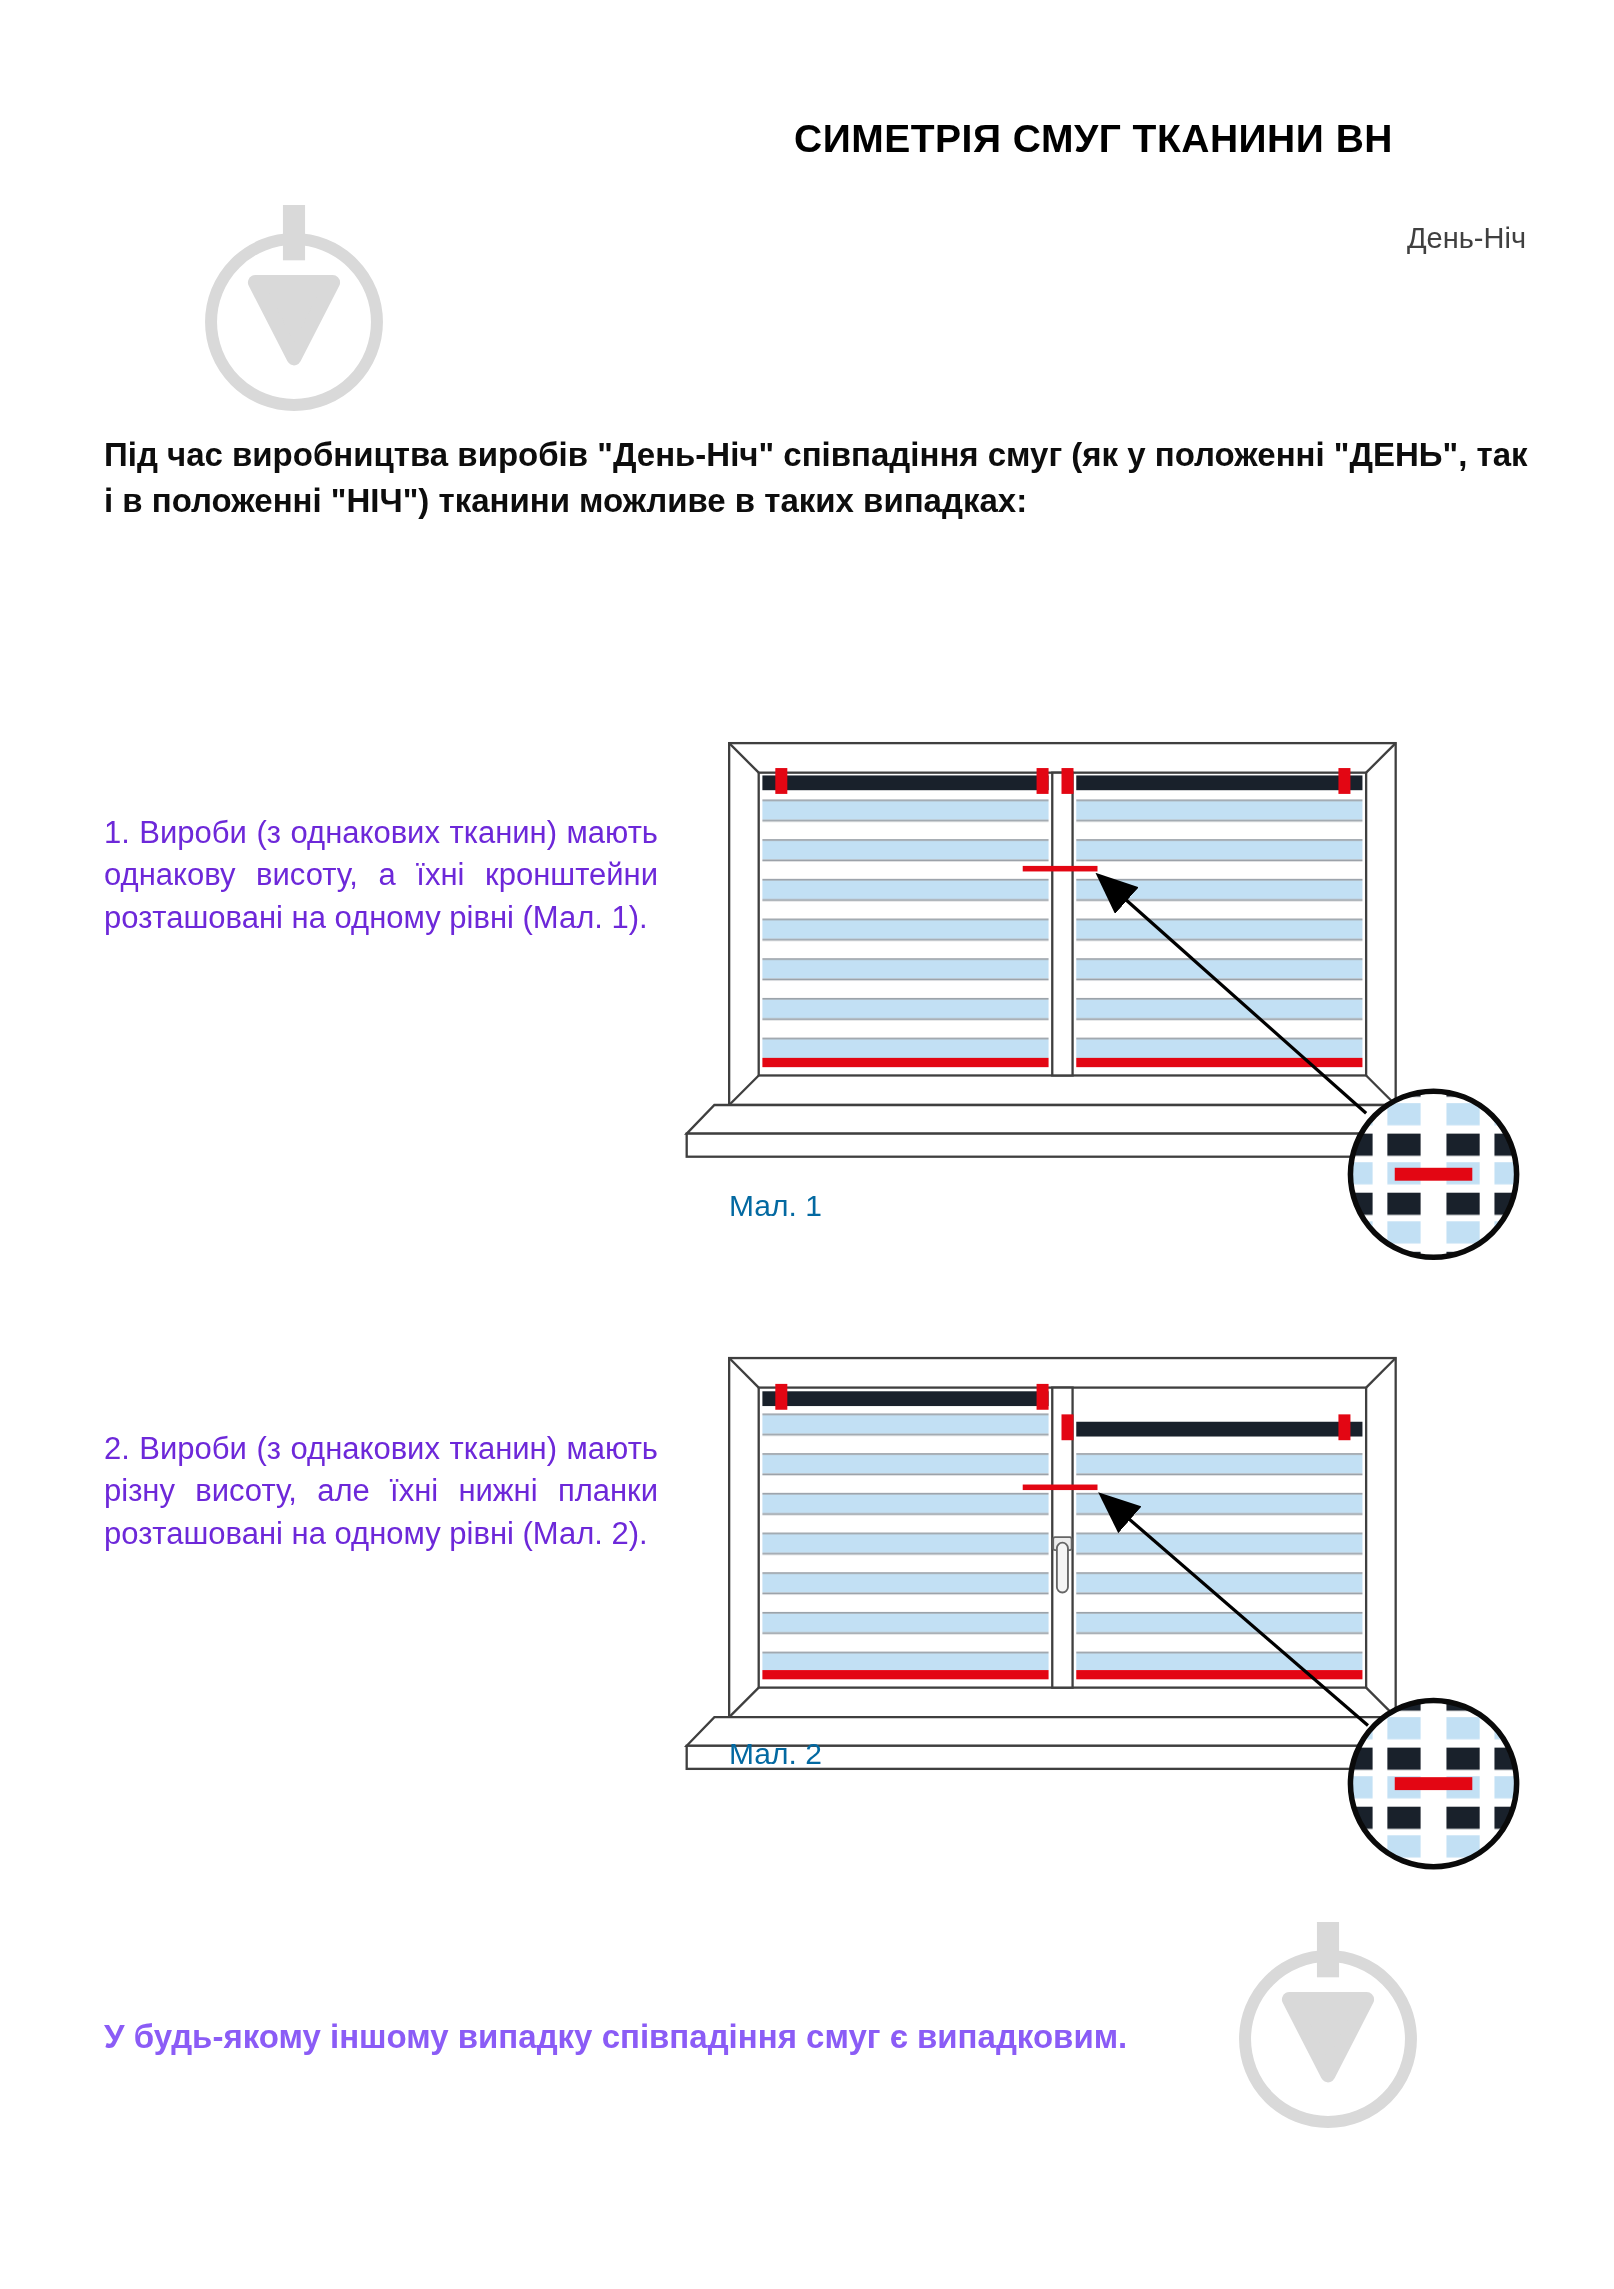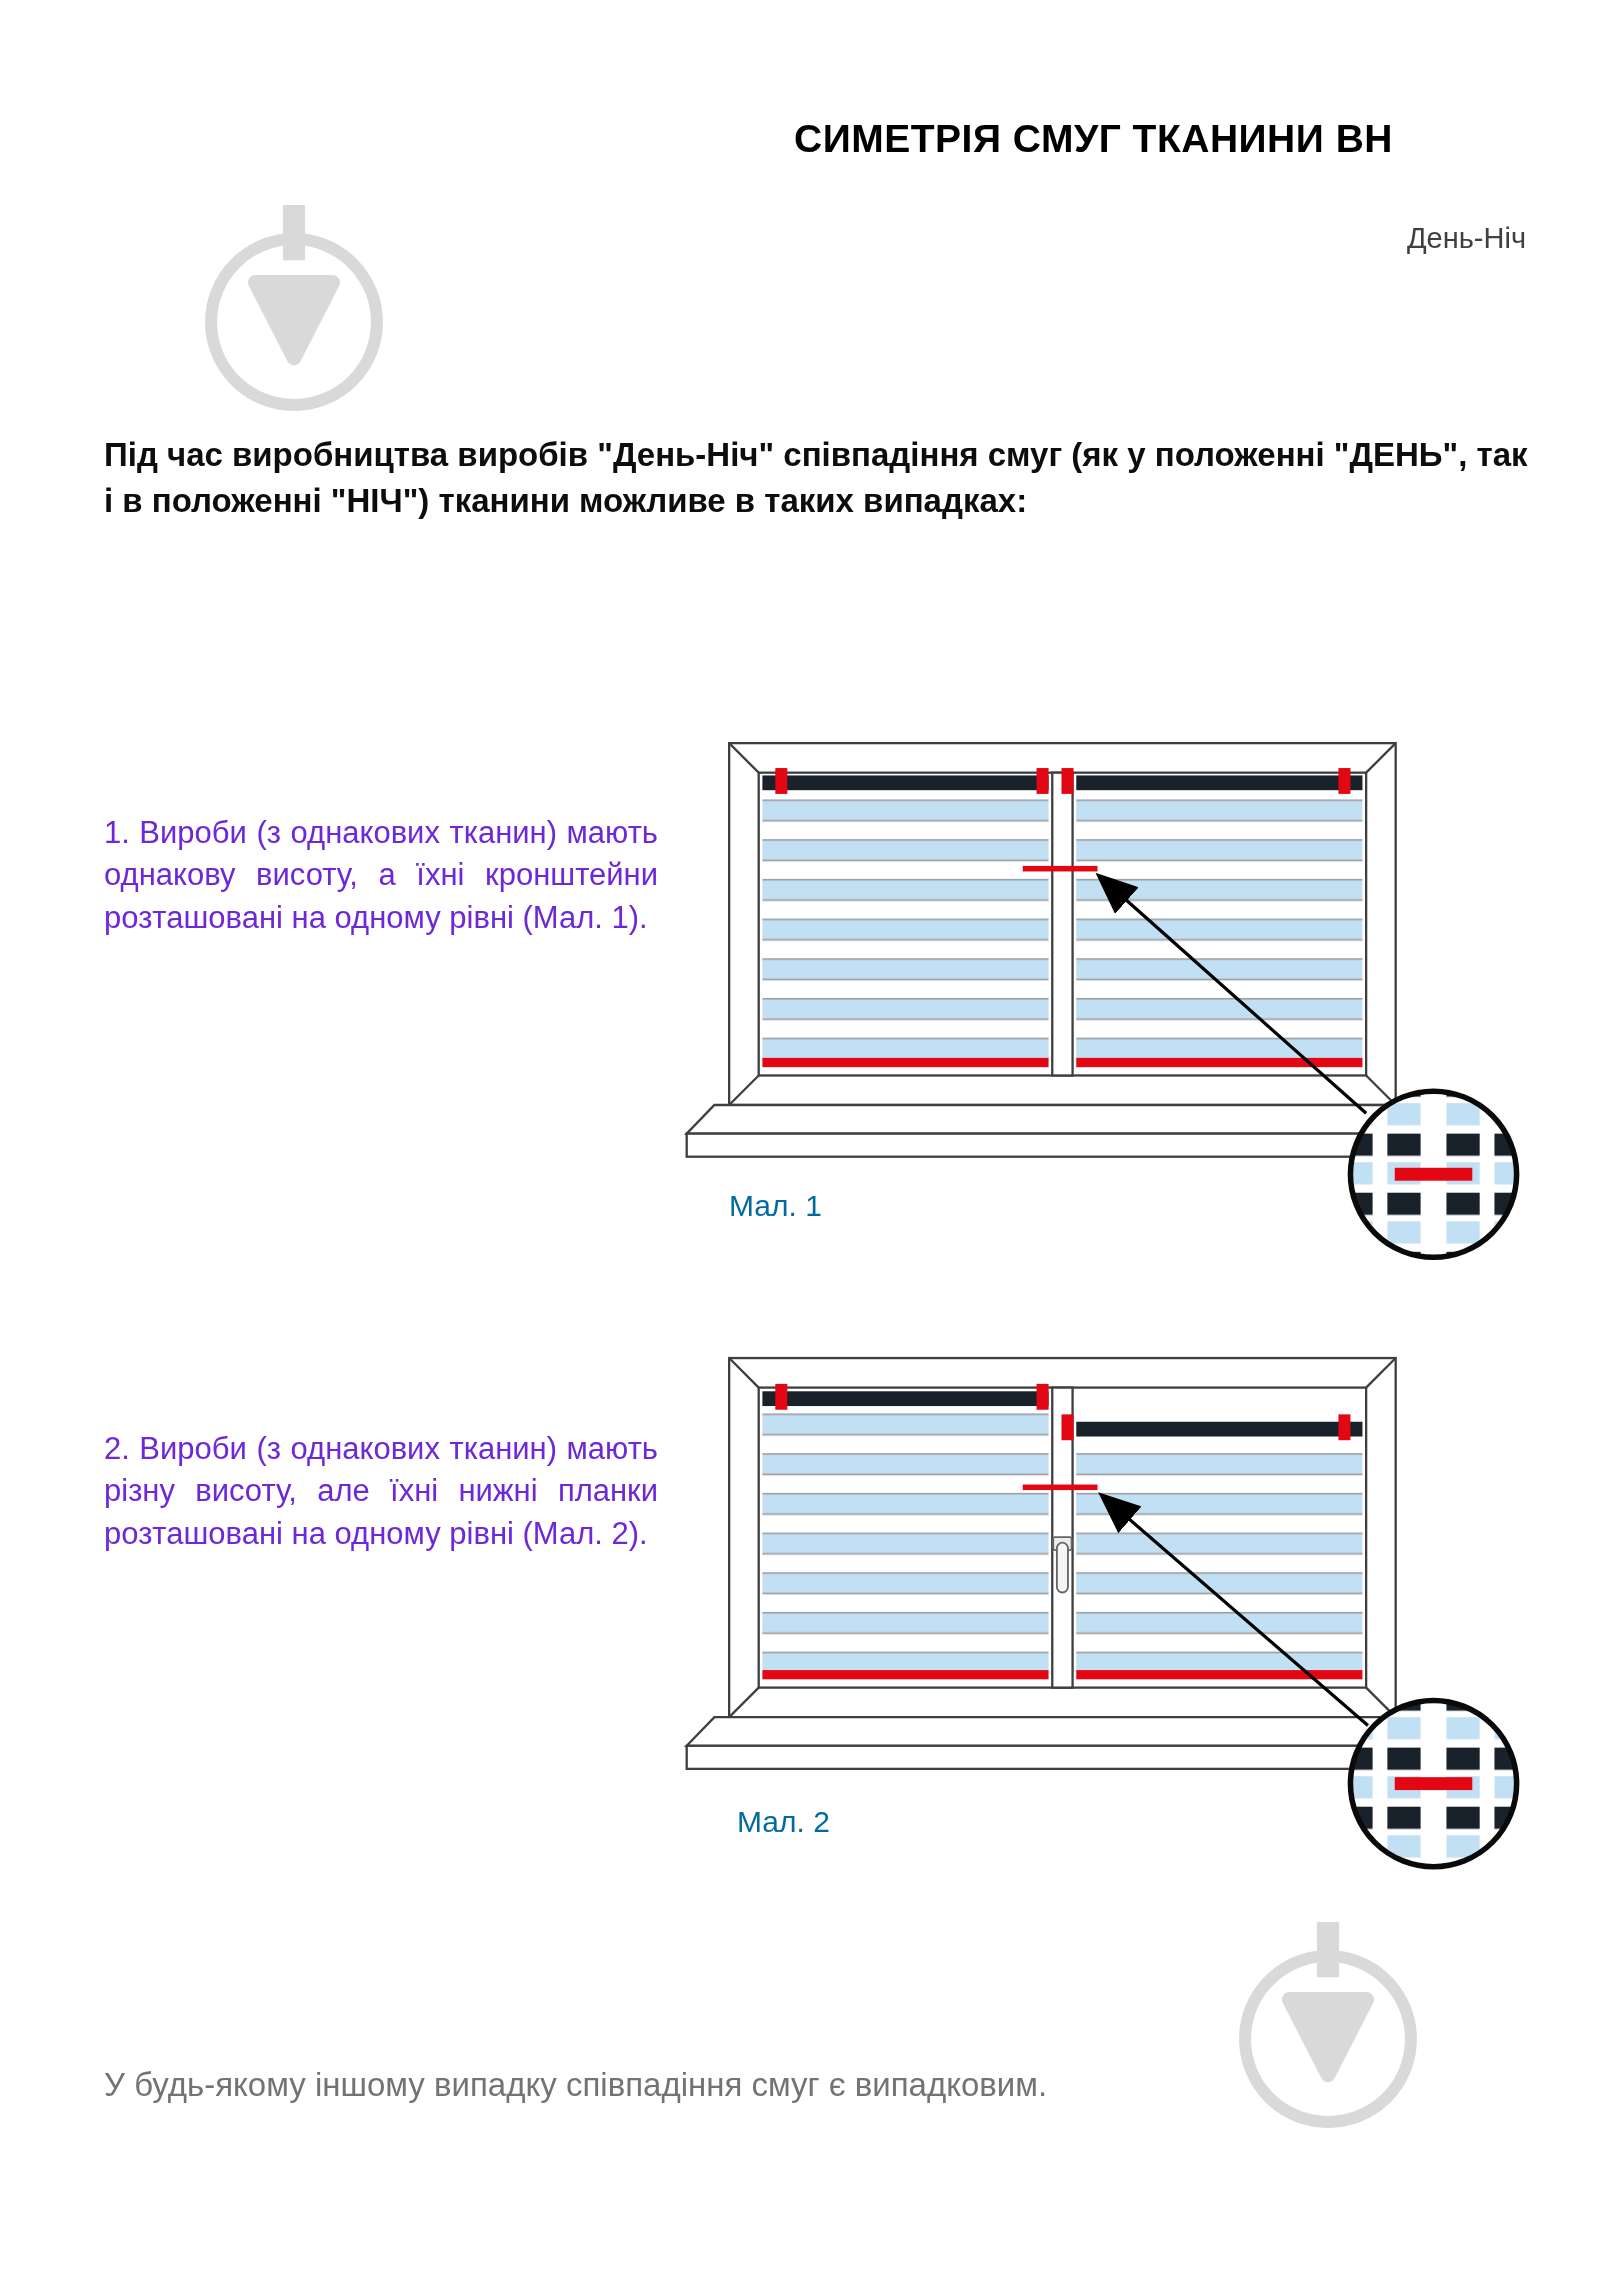--- a/index.html
+++ b/index.html
@@ -10,21 +10,21 @@
   }
   .abs { position:absolute; }
   .title {
     font-size:39px; font-weight:bold; color:#000; text-align:center;
     letter-spacing:0.5px; line-height:1.1;
   }
   .subtitle { font-size:29px; color:#404040; text-align:right; }
   .intro { font-size:33px; font-weight:bold; color:#0d0d0d; line-height:1.38; }
   .item-text { font-size:31px; color:#6d28d9; line-height:1.37; text-align:justify; }
   .caption { font-size:30px; color:#0369a1; }
-  .footer-text { font-size:33px; font-weight:normal; color:#737373;margin-top:48px; }
+  .footer-text { font-size:33px; font-weight:bold; color:#8b5cf6; }
   .z-top { z-index:2; }
   .z-back { z-index:0; }
 
   
   .frame { fill:#ffffff; stroke:var(--frame-line,#3f3f3f); stroke-width:2.5; }
   .fline { stroke:var(--frame-line,#3f3f3f); stroke-width:2.5; }
   .red   { fill:var(--accent-red,#e30613); }
   .c-navy{ fill:var(--blind-navy,#19212b); }
   .c-blue{ fill:var(--blind-blue,#c2e0f4); }
   .c-line{ fill:var(--stripe-line,#9aa1a8); }
@@ -181,21 +181,21 @@
       <rect x="723" y="397" width="180" height="180" fill="url(#detailA2)"></rect>
       <rect x="747" y="397" width="16" height="180" fill="#ffffff"></rect>
       <rect x="799" y="397" width="28" height="180" fill="#ffffff"></rect>
       <rect x="863" y="397" width="16" height="180" fill="#ffffff"></rect>
       <rect class="red" x="771" y="480" width="84" height="14"></rect>
     </g>
     <circle class="mag-ring" cx="813" cy="487" r="90"></circle>
   </g>
 </svg>
 
-<div class="abs z-top caption" style="left:729px; top:1805px; width:203px;margin-left:8px;">Мал. 2</div>
+<div class="abs z-top caption" style="left:729px; top:1737px; width:203px;">Мал. 2</div>
 
 <svg class="abs z-back" style="left:1232px; top:1922px;" width="192" height="212" viewBox="0 0 208 230" aria-hidden="true">
   <circle class="wmark-stroke" cx="104" cy="127" r="90" stroke-width="13"></circle>
   <rect class="wmark" x="92" y="0" width="24" height="60"></rect>
   <polygon class="wmark" points="62,84 146,84 104,166" stroke-width="16" stroke-linejoin="round" style="stroke:var(--watermark-gray,#d9d9d9)"></polygon>
 </svg>
 
 <div class="abs z-top footer-text" style="left:104px; top:2018px; width:1071px;">У будь-якому іншому випадку співпадіння смуг є випадковим.</div>
 
 

